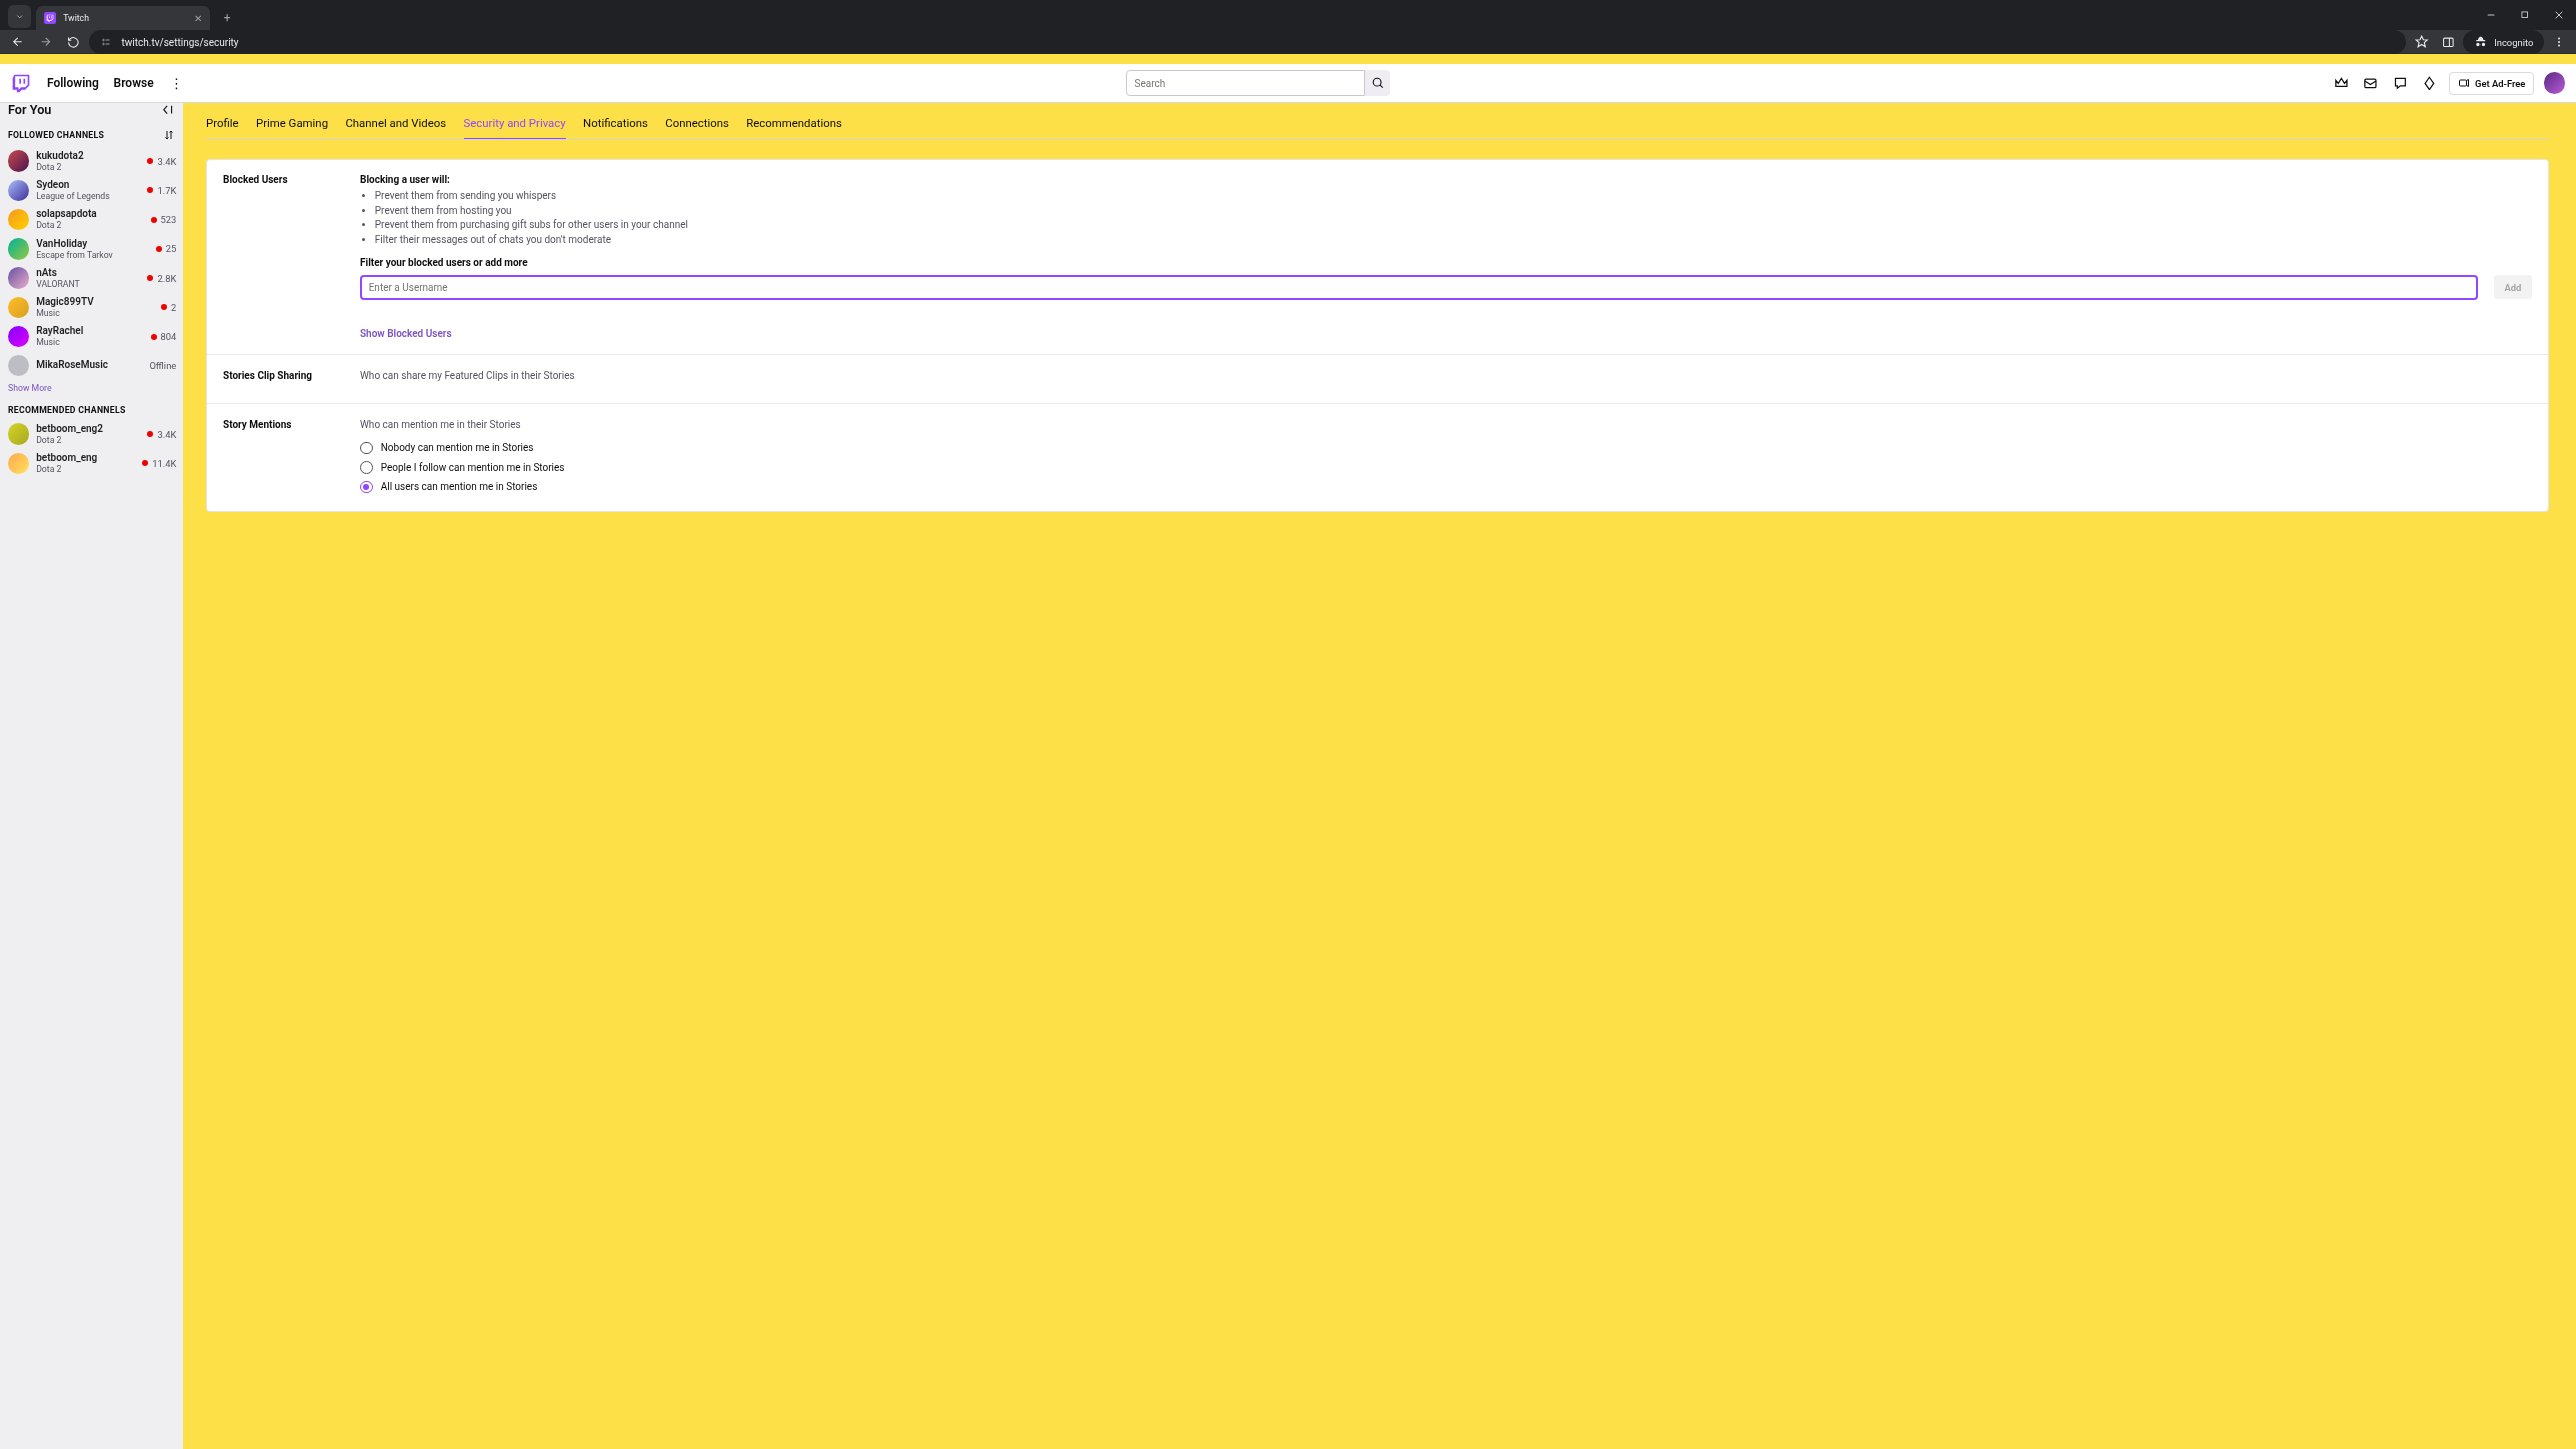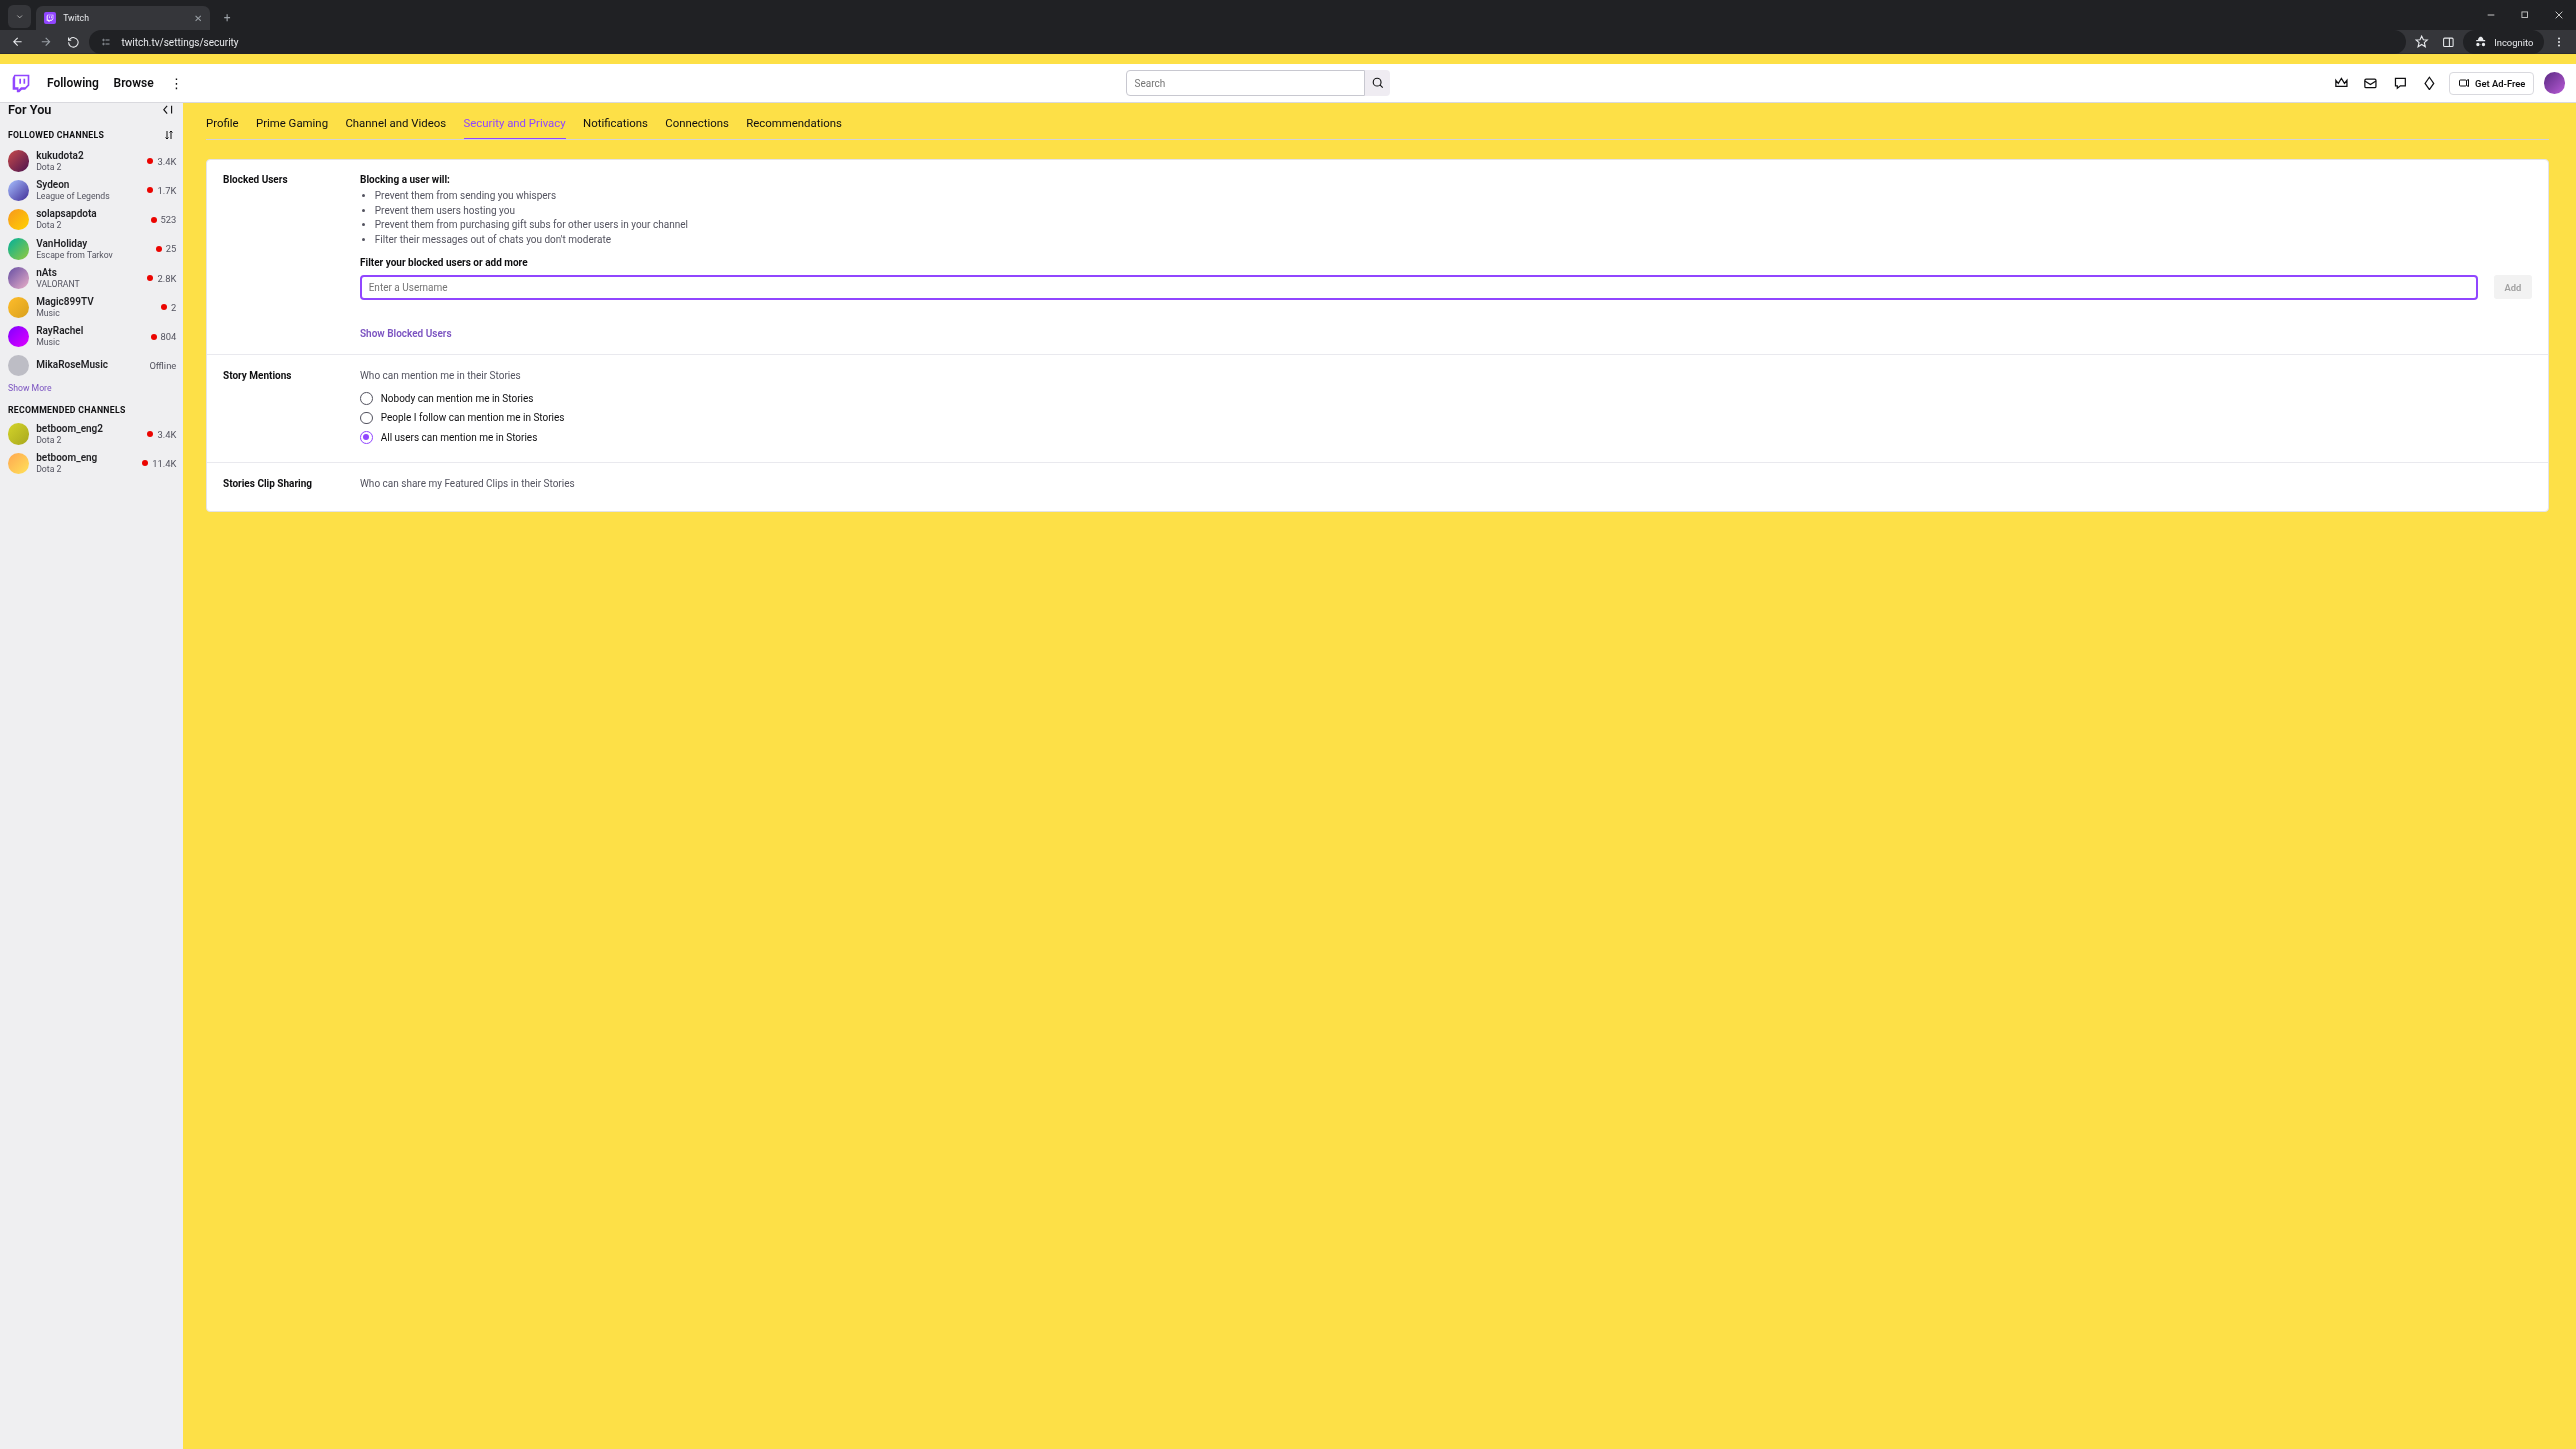--- a/index.html
+++ b/index.html
@@ -391,30 +391,37 @@
         </div>
 
       <div class="panel">
 
         <div class="section">
           <div class="sec-label">Blocked Users</div>
           <div class="sec-body">
             <div class="subhead">Blocking a user will:</div>
             <ul id="block-effects">
                 <li>Prevent them from sending you whispers</li>
-                <li>Prevent them users hosting you</li>
+                <li>Prevent them from hosting you</li>
                 <li>Prevent them from purchasing gift subs for other users in your channel</li>
                 <li>Filter their messages out of chats you don't moderate</li>
               </ul>
             <div class="filter-label">Filter your blocked users or add more</div>
             <div class="filter-row">
               <input class="filter-input" placeholder="Enter a Username" style="">
               <button class="add-btn">Add</button>
             </div>
             <div class="show-blocked">Show Blocked Users</div>
+          </div>
+        </div>
+
+        <div class="section">
+          <div class="sec-label">Stories Clip Sharing</div>
+          <div class="sec-body">
+            <div class="question">Who can share my Featured Clips in their Stories</div>
           </div>
         </div>
 
         <div class="section">
           <div class="sec-label">Story Mentions</div>
           <div class="sec-body">
             <div class="question">Who can mention me in their Stories</div>
             <div id="story-options">
                 <div class="radio-row">
     <span class="radio "></span>
@@ -424,24 +431,17 @@
     <span class="radio "></span>
     <span class="radio-label">People I follow can mention me in Stories</span>
                 </div>
                 <div class="radio-row">
     <span class="radio sel"></span>
     <span class="radio-label">All users can mention me in Stories</span>
                 </div>
               </div>
           </div>
         </div>
-
-        <div class="section">
-          <div class="sec-label">Stories Clip Sharing</div>
-          <div class="sec-body">
-            <div class="question">Who can share my Featured Clips in their Stories</div>
-          </div>
-        </div>
       </div>
     </div>
   </div>
 </div>
 
 
 </body></html>

